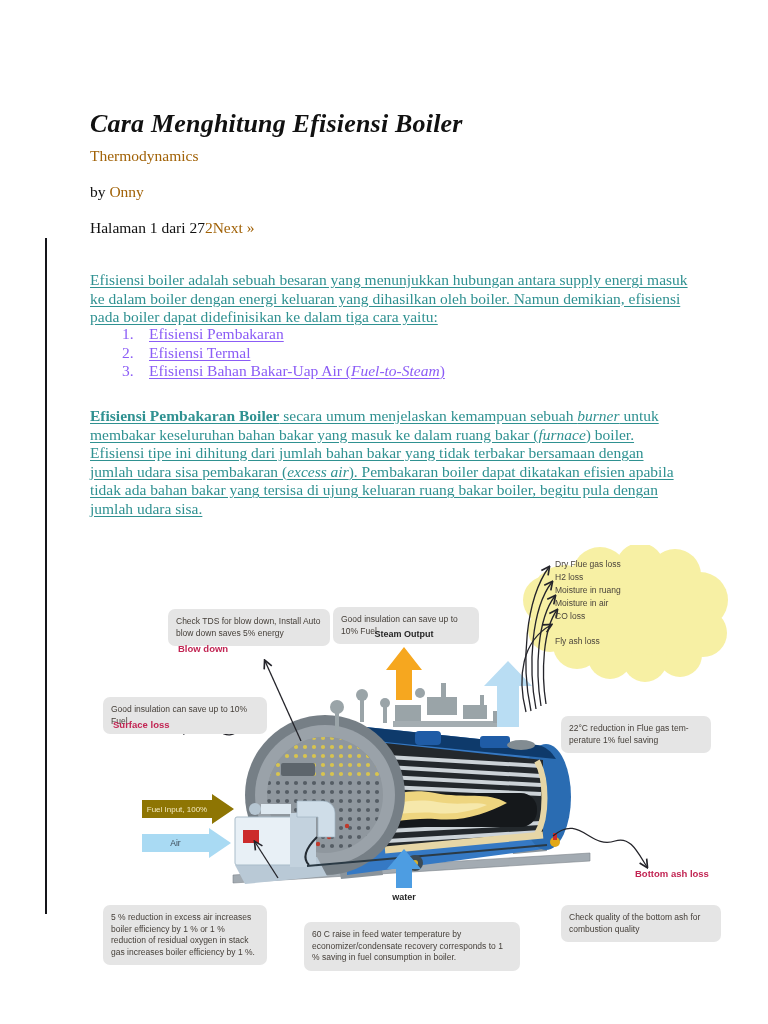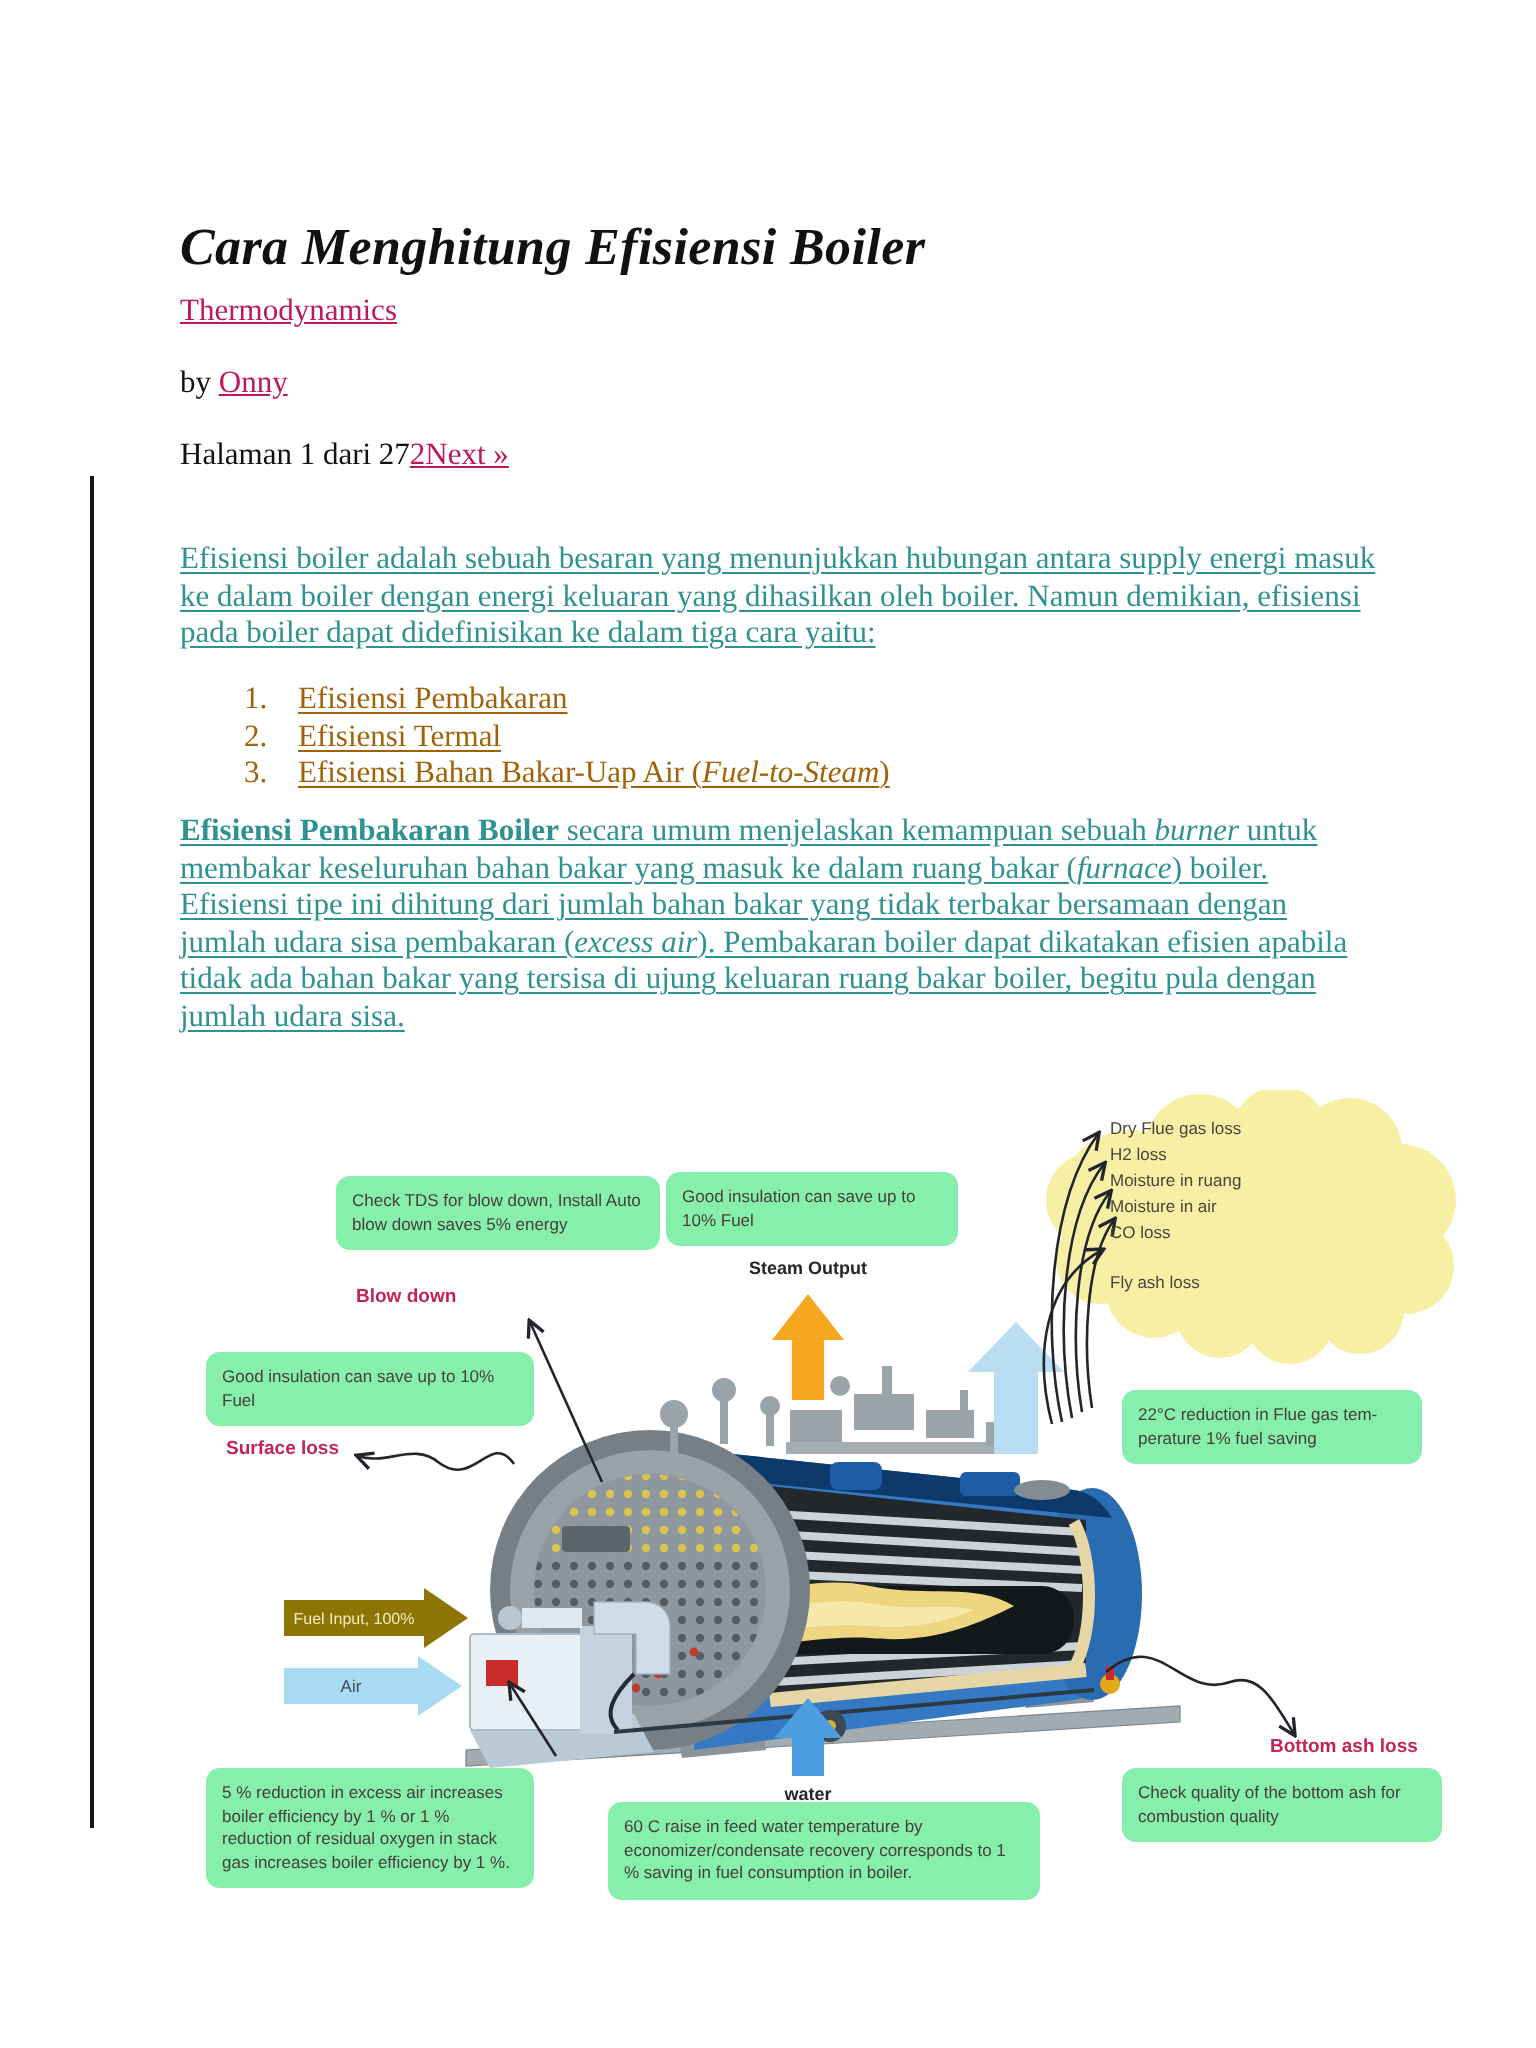--- a/index.html
+++ b/index.html
@@ -2,41 +2,41 @@
 <html><head>
 <meta charset="utf-8">
 <style>
   html,body{margin:0;padding:0;}
   body{
     width:768px;height:1024px;background:#ffffff;position:relative;
     font-family:"Liberation Serif", serif;color:#111;overflow:hidden;
   }
   a{cursor:pointer;}
   .abs{position:absolute;}
-  .link{color:#be185d;text-decoration:underline;}
+  .link{color:#a16207;}
   .title{left:90px;top:92px;font-size:26px;font-weight:bold;letter-spacing:0.2px;font-style:italic;}
   .cat{left:90px;top:147px;font-size:15.5px;}
   .byline{left:90px;top:183px;font-size:15.5px;color:#111;}
   .pagination{left:90px;top:219px;font-size:15.5px;color:#111;}
   .vline{left:45px;top:238px;width:1.5px;height:676px;background:#15151a;}
   .teal-para{
     left:90px;top:271px;width:600px;font-size:15.5px;line-height:18.6px;
     color:#2f9191;text-decoration:underline;text-underline-offset:2px;
   }
-  .teal-list{left:122px;top:341px;font-size:15.5px;line-height:18.6px;color:#a16207;}
+  .teal-list{left:122px;top:325px;font-size:15.5px;line-height:18.6px;color:#8b5cf6;}
   .teal-list .row{text-decoration:underline;text-underline-offset:2px;}
   .teal-list .num{display:inline-block;min-width:27px;}
   .para2{top:407px;}
   .para2 b{font-weight:bold;}
   
   .diagram{left:85px;top:545px;width:645px;height:445px;font-family:"Liberation Sans", sans-serif;}
   .diagram svg{position:absolute;left:0;top:0;}
   .callout{
-    position:absolute;background:#86efac;border-radius:7px;padding:7px 8px;
-    font-size:8.5px;line-height:11.5px;color:#46403a;
+    position:absolute;background:#e5e5e5;border-radius:7px;padding:7px 8px;
+    font-size:8.5px;line-height:11.5px;color:#46403a;margin-top:21px;
   }
   .loss-label{position:absolute;font-size:9.5px;font-weight:bold;color:#c22553;}
   .dark-label{position:absolute;font-size:9px;font-weight:bold;color:#262626;}
   .cloud-text{position:absolute;left:470px;top:13px;font-size:8.5px;line-height:13px;color:#4a443c;}
   .cloud-text .gap{margin-top:12px;}
   .arrow-label{position:absolute;display:flex;align-items:center;justify-content:center;}
 </style>
 </head>
 <body>
 

